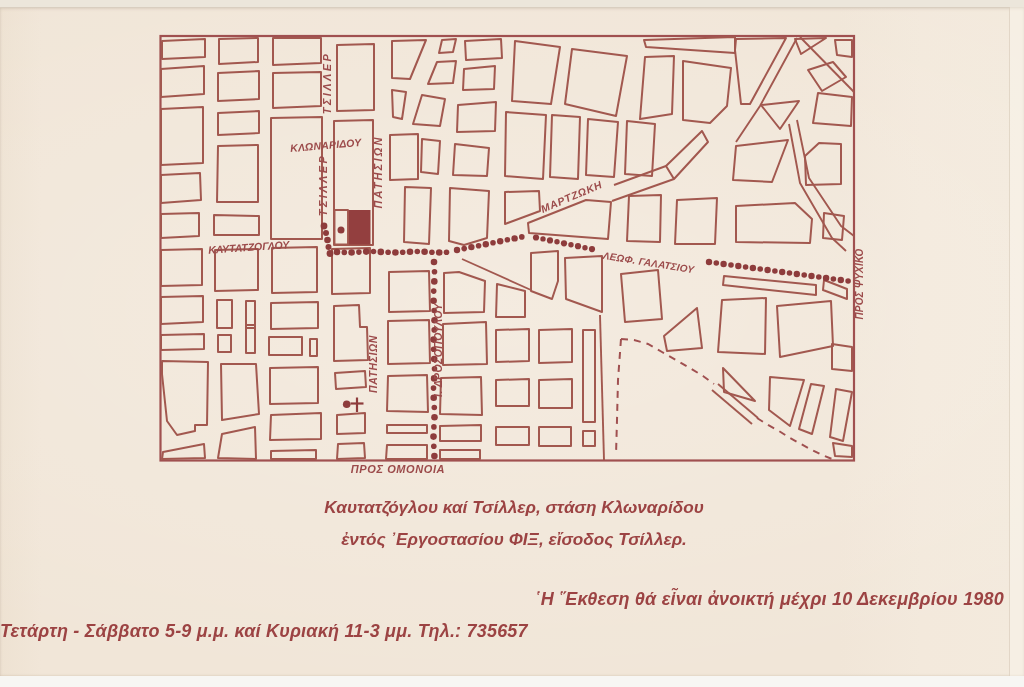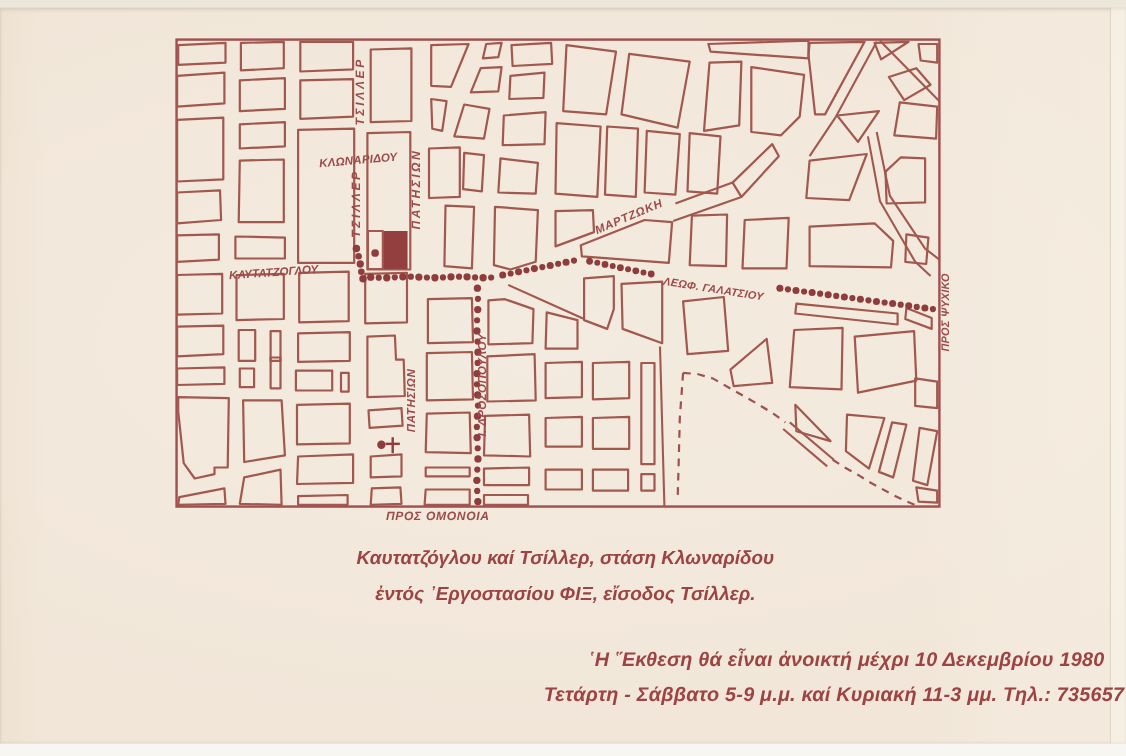--- a/index.html
+++ b/index.html
@@ -269,14 +269,14 @@
 <text class="lbl" font-size="10.5" letter-spacing="0.4" transform="translate(442,350) rotate(-90)">Ι. ΔΡΟΣΟΠΟΥΛΟΥ</text>
 <text class="lbl" font-size="10.5" letter-spacing="0.6" transform="translate(377,364) rotate(-90)">ΠΑΤΗΣΙΩΝ</text>
 <text class="lbl" font-size="11" letter-spacing="0.6" transform="translate(398,473)">ΠΡΟΣ ΟΜΟΝΟΙΑ</text>
 <text class="lbl" font-size="10" letter-spacing="0.2" transform="translate(863,284) rotate(-90)">ΠΡΟΣ ΨΥΧΙΚΟ</text>
 </g>
 </svg>
 <div id="texts" style="position:absolute;left:0;top:0;width:1024px;color:#9c4343;font-style:italic;font-weight:bold;">
 <div style="position:absolute;left:0;top:497px;width:1028px;text-align:center;font-size:17.2px;letter-spacing:0px;">Καυτατζόγλου καί Τσίλλερ, στάση Κλωναρίδου</div>
 <div style="position:absolute;left:0;top:529px;width:1028px;text-align:center;font-size:17.2px;letter-spacing:0px;">ἐντός ᾽Εργοστασίου ΦΙΞ, εἴσοδος Τσίλλερ.</div>
 <div style="position:absolute;left:0;top:589px;width:1004px;text-align:right;font-size:18px;letter-spacing:0.2px;">῾Η ῞Εκθεση θά εἶναι ἀνοικτή μέχρι 10 Δεκεμβρίου 1980</div>
-<div style="position:absolute;left:0;top:621px;width:1022px;text-align:right;font-size:18px;letter-spacing:0.2px;">Τετάρτη - Σάββατο 5-9 μ.μ. καί Κυριακή 11-3 μμ. Τηλ.: 735657</div>
+<div style="position:absolute;left:0;top:621px;width:1022px;text-align:left;font-size:18px;letter-spacing:0.2px;">Τετάρτη - Σάββατο 5-9 μ.μ. καί Κυριακή 11-3 μμ. Τηλ.: 735657</div>
 </div>
 
 </body></html>

